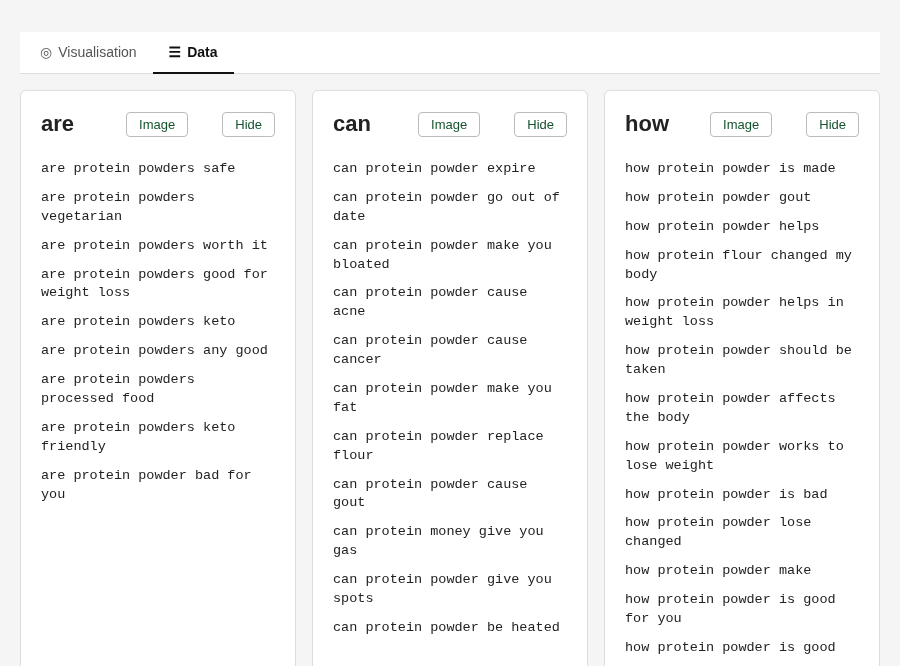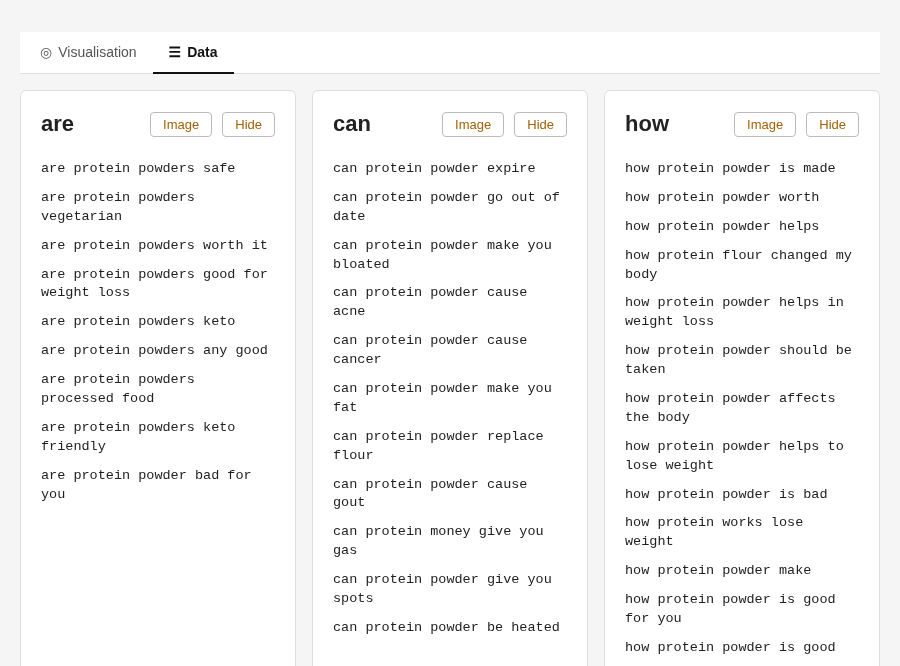--- a/index.html
+++ b/index.html
@@ -71,21 +71,22 @@
       font-weight: 700;
       flex: 1;
     }
     .btn {
       border: 1px solid #bbb;
       background: #fff;
       border-radius: 4px;
       padding: 4px 12px;
       font-size: 13px;
       cursor: pointer;
-      color: #a16207;
+      color: #14532d;
+      margin-left: 24px;
     }
     .query-list {
       list-style: none;
       font-family: Liberation Mono, monospace;
     }
     .query-item {
       padding: 5px 0;
       font-size: 13.5px;
       color: #222;
       line-height: 1.4;
@@ -155,27 +156,27 @@
       </ul>
     </div>
     <div class="column-card">
       <div class="column-header">
         <span class="column-title">how</span>
         <button class="btn">Image</button>
         <button class="btn">Hide</button>
       </div>
       <ul class="query-list">
         <li class="query-item">how protein powder is made</li>
-        <li class="query-item">how protein powder worth</li>
+        <li class="query-item">how protein powder gout</li>
         <li class="query-item">how protein powder helps</li>
         <li class="query-item">how protein flour changed my body</li>
         <li class="query-item">how protein powder helps in weight loss</li>
         <li class="query-item">how protein powder should be taken</li>
         <li class="query-item">how protein powder affects the body</li>
-        <li class="query-item">how protein powder helps to lose weight</li>
+        <li class="query-item">how protein powder works to lose weight</li>
         <li class="query-item">how protein powder is bad</li>
-        <li class="query-item">how protein works lose weight</li>
+        <li class="query-item">how protein powder lose changed</li>
         <li class="query-item">how protein powder make</li>
         <li class="query-item">how protein powder is good for you</li>
         <li class="query-item">how protein powder is good</li>
       </ul>
     </div>
   </div>
 
 </body></html>

